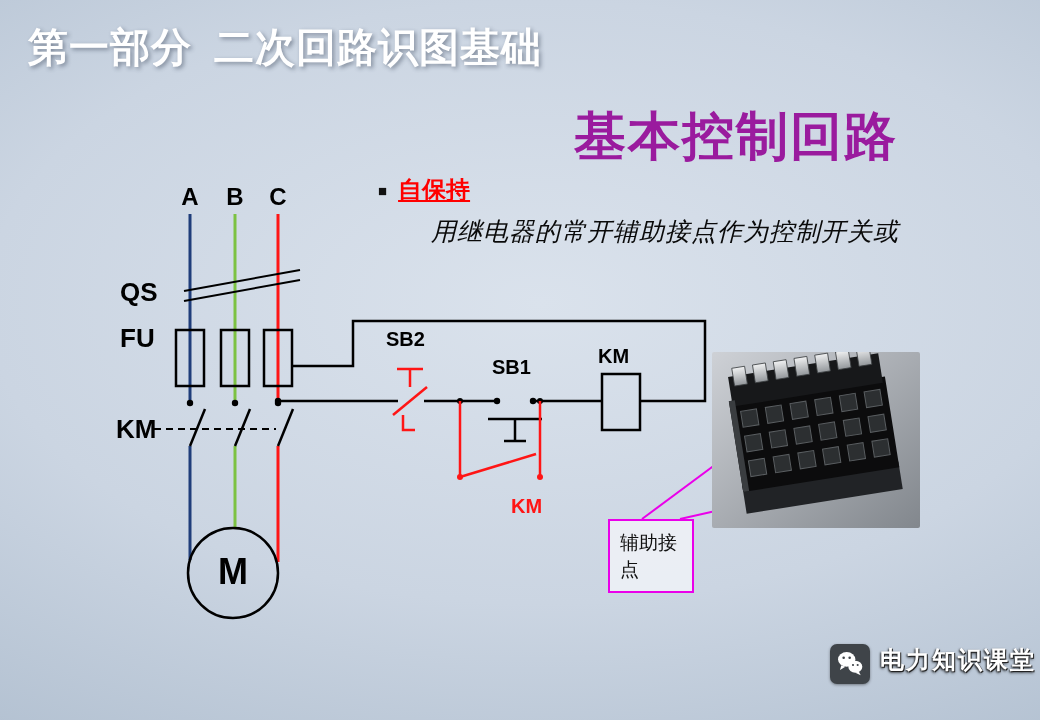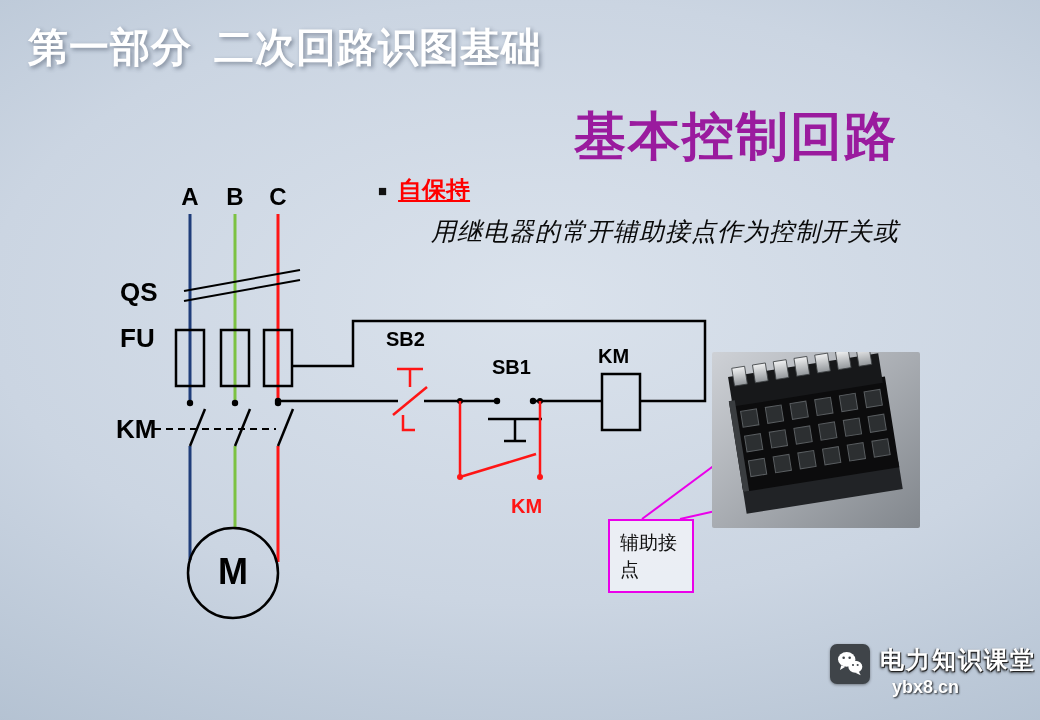--- a/index.html
+++ b/index.html
@@ -211,17 +211,16 @@
         <circle cx="14.5" cy="14.5" r="1.9" fill="#3f4449"></circle>
         <circle cx="23.5" cy="14.5" r="1.9" fill="#3f4449"></circle>
         <ellipse cx="32" cy="28" rx="10.5" ry="9" fill="#fff"></ellipse>
         <polygon points="37,35 40,41 32,37" fill="#fff"></polygon>
         <circle cx="28.5" cy="25.5" r="1.6" fill="#3f4449"></circle>
         <circle cx="35.5" cy="25.5" r="1.6" fill="#3f4449"></circle>
       </svg>
     </div>
     <div class="brand-col">
       <div class="brand">电力知识课堂</div>
-      <div class="url">ybx8.cn</div>
     </div>
   </div>
 
 </div>
 
 </body></html>

